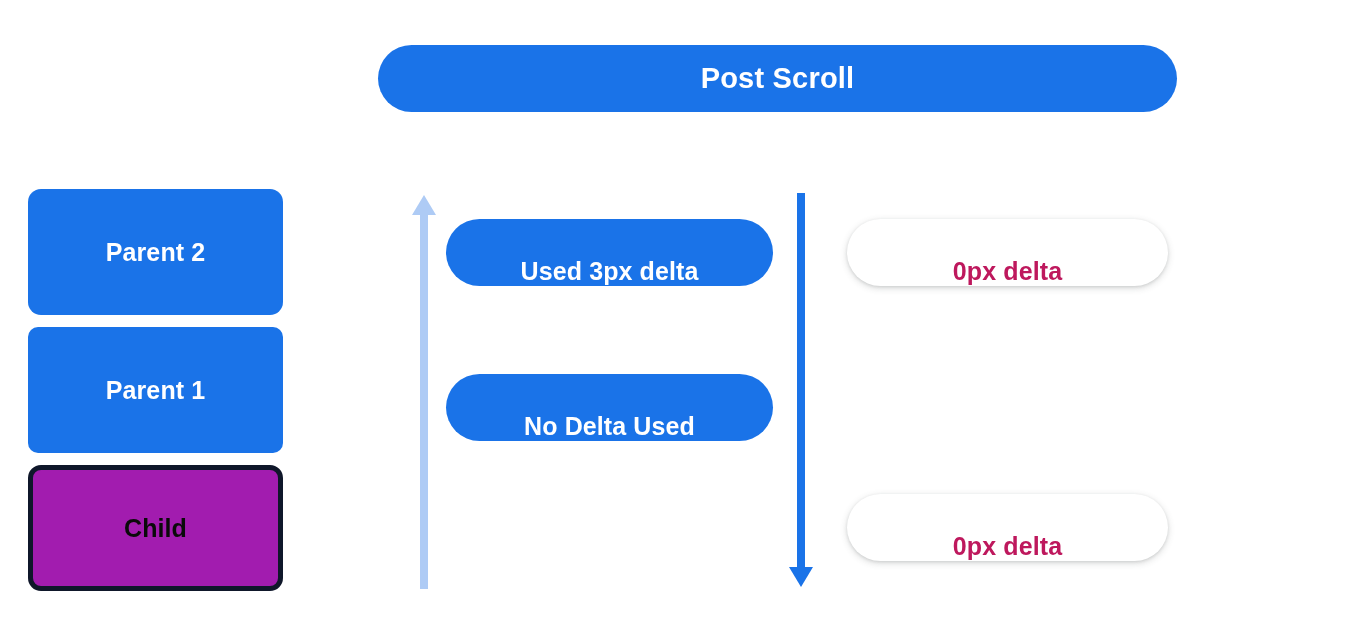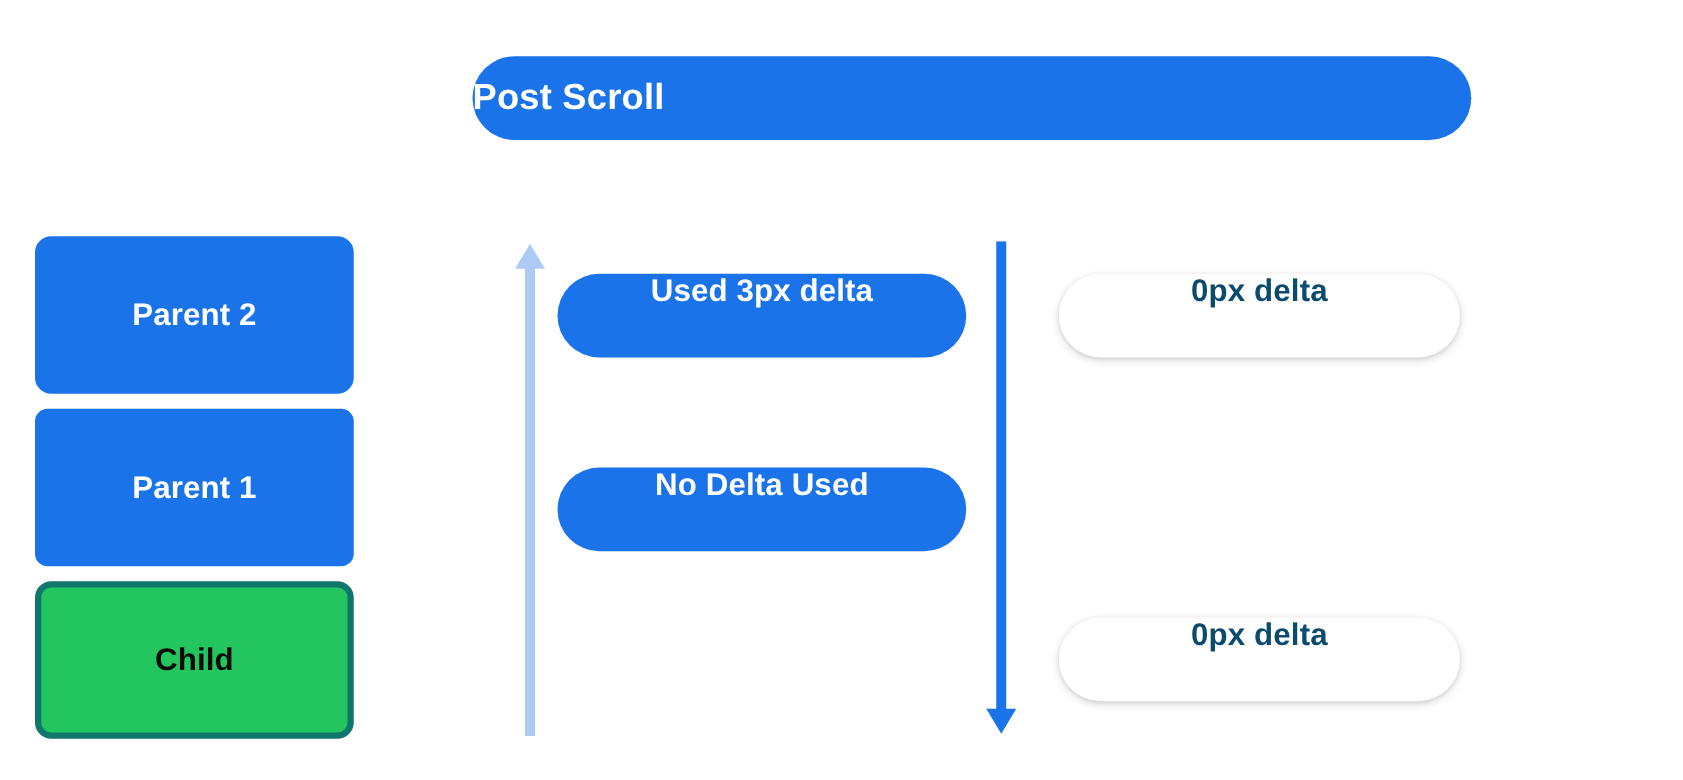--- a/index.html
+++ b/index.html
@@ -23,20 +23,21 @@
   .title-banner {
     position: absolute;
     left: 378px;
     top: 45px;
     width: 799px;
     height: 67px;
     background: #1a73e8;
     border-radius: 34px;
     display: flex;
     align-items: center;
+    justify-content: center;
   }
   .title-banner .label {
     color: #ffffff;
     font-size: 29px;
     font-weight: bold;
     letter-spacing: 0.2px;
   }
 
   
   .stack-box {
@@ -55,22 +56,22 @@
     font-weight: bold;
     letter-spacing: 0.1px;
   }
   .stack-box.filled {
     background: #1a73e8;
   }
   .stack-box.filled .label {
     color: #ffffff;
   }
   .stack-box.outlined {
-    background: #22c55e;
-    border: 5px solid #0f766e;
+    background: #a21caf;
+    border: 5px solid #0f172a;
   }
   .stack-box.outlined .label {
     color: #0a0a0a;
   }
   #box-parent2 { top: 189px; }
   #box-parent1 { top: 327px; border-radius: 10px; }
   #box-child   { top: 465px; }
 
   
   .arrow {
@@ -81,21 +82,21 @@
   }
   #arrow-up   { left: 409px; }
   #arrow-down { left: 786px; }
 
   
   .pill {
     position: absolute;
     height: 67px;
     border-radius: 34px;
     display: flex;
-    align-items: flex-start;
+    align-items: flex-end;
     justify-content: center;
     box-sizing: border-box;
   }
   .pill .label {
     font-size: 25px;
     font-weight: bold;
     letter-spacing: 0.1px;
   }
   .pill.blue {
     left: 446px;
@@ -105,21 +106,21 @@
   .pill.blue .label {
     color: #ffffff;
   }
   .pill.white {
     left: 847px;
     width: 321px;
     background: #ffffff;
     box-shadow: 0 2px 7px rgba(60, 64, 67, 0.20), 0 1px 3px rgba(60, 64, 67, 0.12);
   }
   .pill.white .label {
-    color: #0c4a6e;
+    color: #be185d;
   }
   #pill-used-delta   { top: 219px; }
   #pill-no-delta     { top: 357px; margin-top: 17px; }
   #pill-delta-top    { top: 219px; }
   #pill-delta-bottom { top: 494px; }
 </style>
 </head>
 <body>
 
 <div id="canvas">

